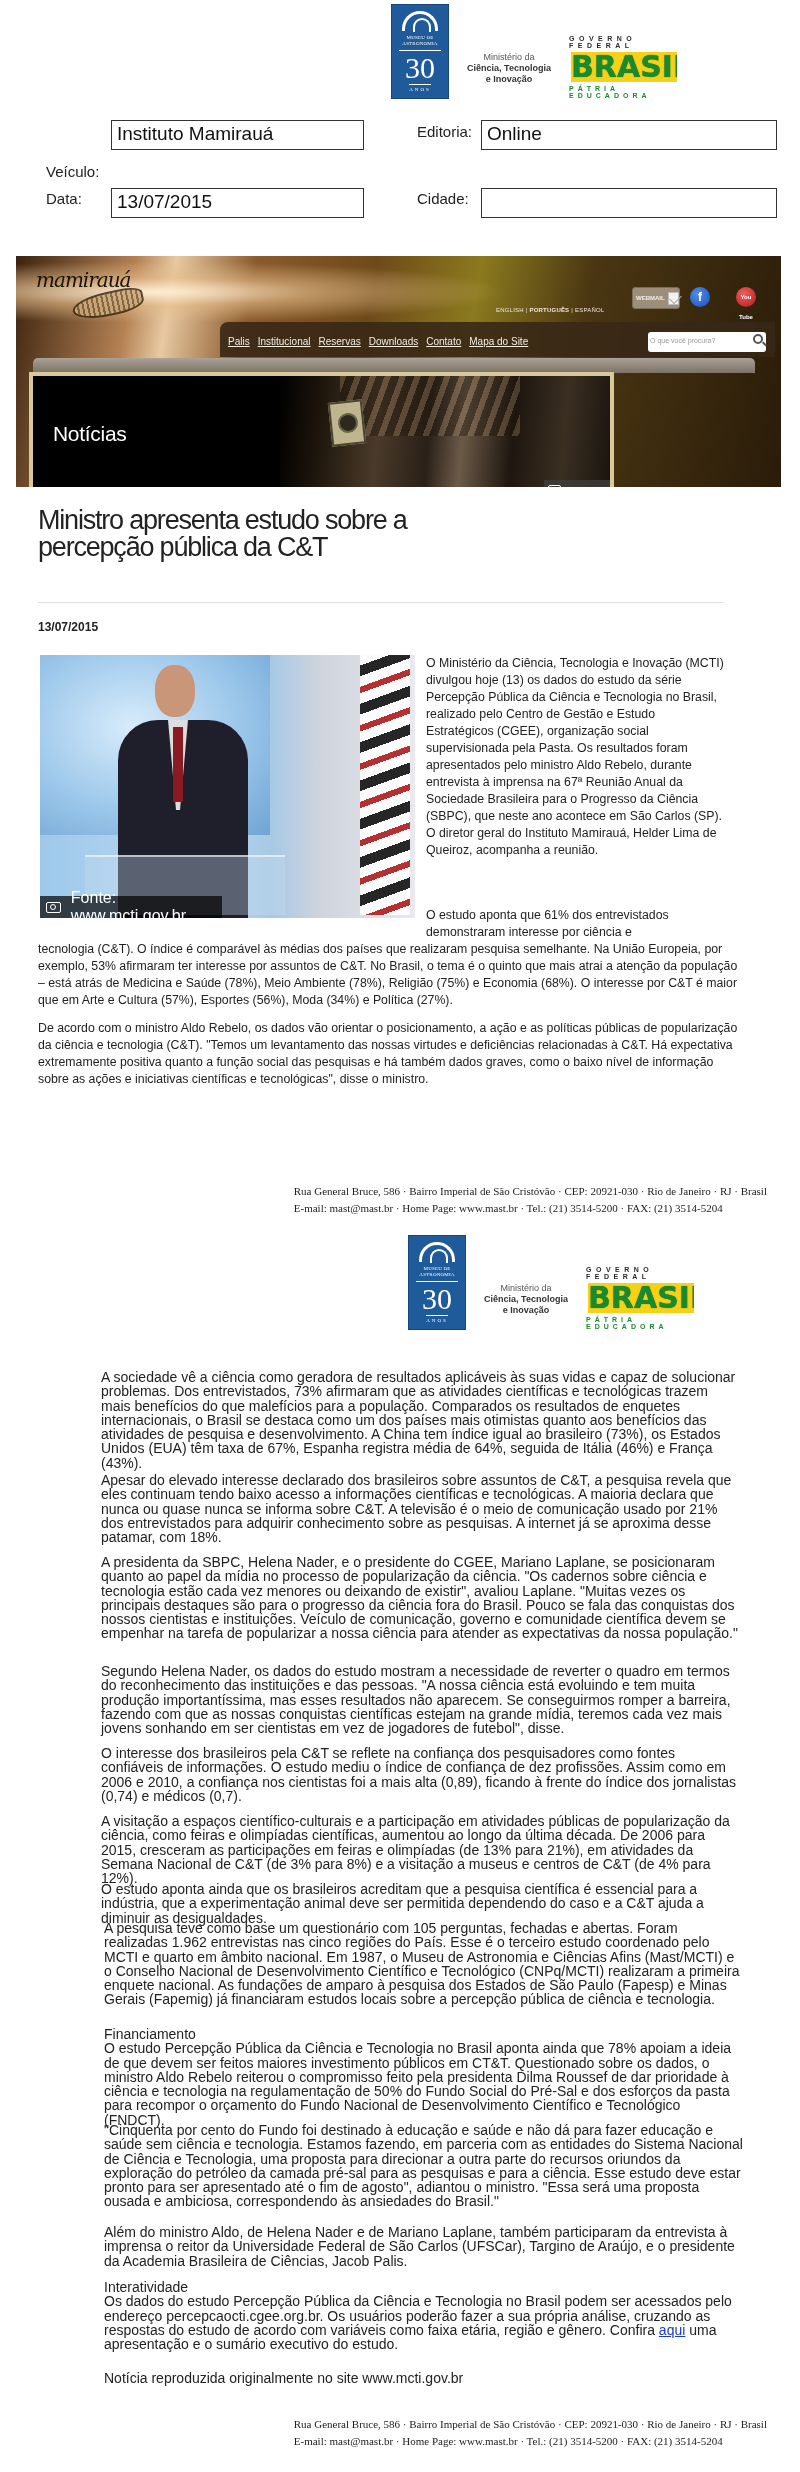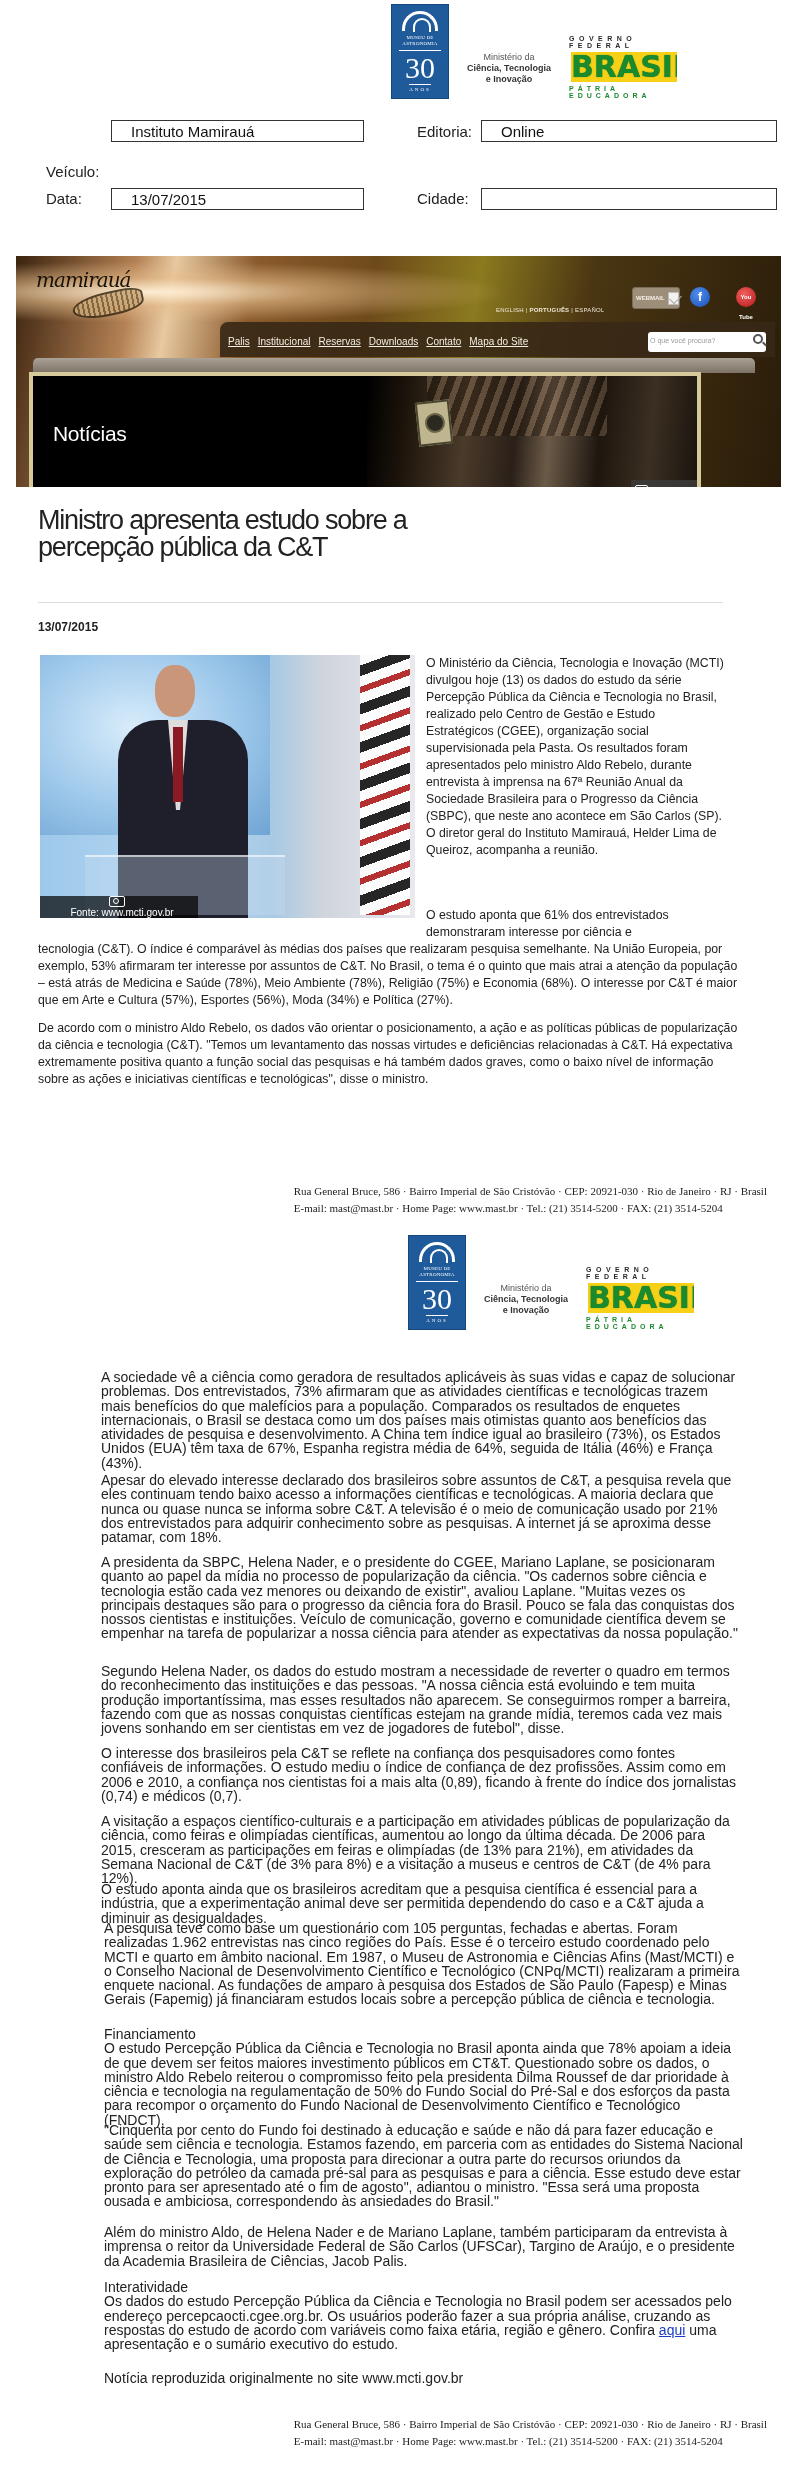--- a/index.html
+++ b/index.html
@@ -18,21 +18,21 @@
   .mcti .m1 { color: #555; }
   .mcti .m2 { font-weight: bold; }
   .brasil { width: 110px; display: flex; flex-direction: column; align-items: center; margin-bottom: 0; }
   .brasil .gf { font-size: 7px; font-weight: bold; letter-spacing: 4.5px; color: #2a2a2a; }
   .brasil .word { width: 106px; height: 30px; background: #f7d117; color: #1a8a2e; font-weight: bold; font-size: 30px; line-height: 30px; text-align: center; letter-spacing: 0px; font-family: "DejaVu Sans", sans-serif; margin: 3px 0; position: relative; overflow: hidden; }
   .brasil .word span.w { position: relative; z-index: 2; text-shadow: 0 0 1px #0d6a22; }
   .brasil .pe { font-size: 7px; font-weight: bold; letter-spacing: 4px; color: #1a8a2e; }
 
   
   .flabel { position: absolute; font-size: 15px; color: #222; }
-  .fbox { position: absolute; height: 22px; border: 1px solid #333; border-right-width: 1.5px; border-bottom-width: 1.5px; font-size: 15px; padding: 2px 19px; color: #111; background: #fff; }
+  .fbox { position: absolute; height: 30px; border: 1px solid #333; border-right-width: 1.5px; border-bottom-width: 1.5px; font-size: 19px; padding: 2px 5px; color: #111; background: #fff; }
 
   
   .banner { position: absolute; left: 16px; top: 256px; width: 481px; height: 231px; background: linear-gradient(100deg, #3b230f 0%, #b48154 15%, #e8c9a1 20%, #8a5a2c 30%, #6e4a1a 45%, #8b7a1f 58%, #4a3612 72%, #2a1c0a 100%); overflow: hidden; }
   .banner-topfade { position: absolute; left: 0; top: 0; width: 100%; height: 90px; background: radial-gradient(ellipse at 18% 40%, rgba(255,240,215,0.95) 0%, rgba(230,190,140,0.6) 18%, rgba(0,0,0,0) 40%); }
   .logo-text { position: absolute; left: 20px; top: 12px; font-family: "DejaVu Serif", serif; font-style: italic; font-size: 20px; color: #1a1208; letter-spacing: -1px; }
   .logo-fish { position: absolute; left: 56px; top: 36px; width: 72px; height: 24px; border: 2px solid #3a2a15; border-radius: 50% 30% 40% 50%; transform: rotate(-12deg); background: repeating-linear-gradient(90deg, #c8a878 0 3px, #7a5a35 3px 5px); opacity: 0.85; }
   .langs { position: absolute; left: 300px; top: 51px; font-size: 6px; color: #f1e6d6; letter-spacing: 0.2px; }
   .langs b { font-weight: bold; }
   .langs .sep { color: #e8dcc8; margin: 0 2px; }
   .webmail { position: absolute; left: 386px; top: 31px; width: 48px; height: 22px; background: #9d8e7a; border-radius: 3px; border: 1px solid #7a6d5c; display: flex; align-items: center; padding-left: 3px; font-size: 6px; font-weight: bold; color: #f4efe6; }
@@ -65,21 +65,21 @@
   .pubdate { position: absolute; left: 38px; top: 620px; font-size: 12px; font-weight: bold; color: #222; }
   .photo { position: absolute; left: 40px; top: 657px; width: 375px; height: 260px; background: linear-gradient(90deg, #9ec8ea 0%, #b6d8f2 40%, #a8c9e4 62%, #cfd4dd 75%, #e9e9ee 100%); overflow: hidden; }
   .photo .screen { position: absolute; left: 0; top: 0; width: 230px; height: 180px; background: radial-gradient(ellipse at 40% 40%, #d8ecfb 0%, #9cc7ea 55%, #6fa4d3 100%); }
   .photo .man { position: absolute; left: 70px; top: 10px; width: 150px; height: 250px; }
   .photo .head { position: absolute; left: 45px; top: 0; width: 40px; height: 52px; border-radius: 45%; background: #c9967a; }
   .photo .suit { position: absolute; left: 8px; top: 55px; width: 130px; height: 200px; background: #1f1f2c; border-radius: 40px 40px 0 0; }
   .photo .shirt { position: absolute; left: 58px; top: 55px; width: 20px; height: 90px; background: #ddd; clip-path: polygon(0 0,100% 0,60% 100%,40% 100%); }
   .photo .tie { position: absolute; left: 63px; top: 62px; width: 10px; height: 75px; background: #8b1a24; }
   .photo .podium { position: absolute; left: 45px; top: 200px; width: 200px; height: 60px; background: rgba(200,220,240,0.35); border-top: 2px solid rgba(255,255,255,0.6); }
   .photo .flag { position: absolute; left: 320px; top: 0; width: 50px; height: 260px; background: repeating-linear-gradient(160deg, #fff 0 10px, #111 10px 20px, #fff 20px 30px, #b01c1c 30px 36px); opacity: 0.9; }
-  .photo .caption { position: absolute; left: 0; bottom: 0; width: 158px; height: 22px; background: rgba(0,0,0,0.7); color: #fff; font-size: 10px; display: flex; align-items: center; padding-left: 6px; flex-direction: column; }
+  .photo .caption { position: absolute; left: 0; bottom: 0; width: 182px; height: 22px; background: rgba(0,0,0,0.7); color: #fff; font-size: 16px; display: flex; align-items: center; padding-left: 6px; }
   .photo .caption .cam { width: 16px; height: 11px; margin-right: 10px; }
   .body-text { position: absolute; font-size: 12.3px; line-height: 17px; color: #222; }
   .intro { left: 426px; top: 660px; width: 300px; }
   .p2 { left: 38px; top: 902px; width: 705px; }
   .p3 { left: 38px; top: 1018px; width: 705px; }
 
   .footer-addr { position: absolute; right: 60px; font-family: "Liberation Serif", serif; font-size: 11px; line-height: 17px; color: #222; text-align: left; }
 
   .body2 { position: absolute; left: 101px; width: 640px; font-size: 14px; line-height: 14.3px; color: #222; }
   .body2 a { color: #1a3cc4; text-decoration: underline; margin-top: 28px; }
@@ -144,21 +144,21 @@
     <a>Downloads</a>
     <a>Contato</a>
     <a>Mapa do Site</a>
   </div>
   <div class="search" style="left:632px; top:76px; width:118px; height:20px; font-size:7px;">
     <span>O que você procura?</span>
     <span class="mag"></span>
   </div>
 
   <div class="tabstrip" style="width:722px; left:17px;"></div>
-  <div class="frame" style="width:672px; left:13px; height:130px;">
+  <div class="frame" style="width:585px; left:13px; height:130px;">
     <div class="hero">
       <div class="hero-photo" style="width:330px;">
         <div class="radio" style="left:50px;"></div>
       </div>
       <div class="hero-title" style="font-size:21px; left:20px; top:46px;">Notícias</div>
       <div class="credit">
         <span class="cam"></span>
         <span>Rafael Forte</span>
       </div>
     </div>

